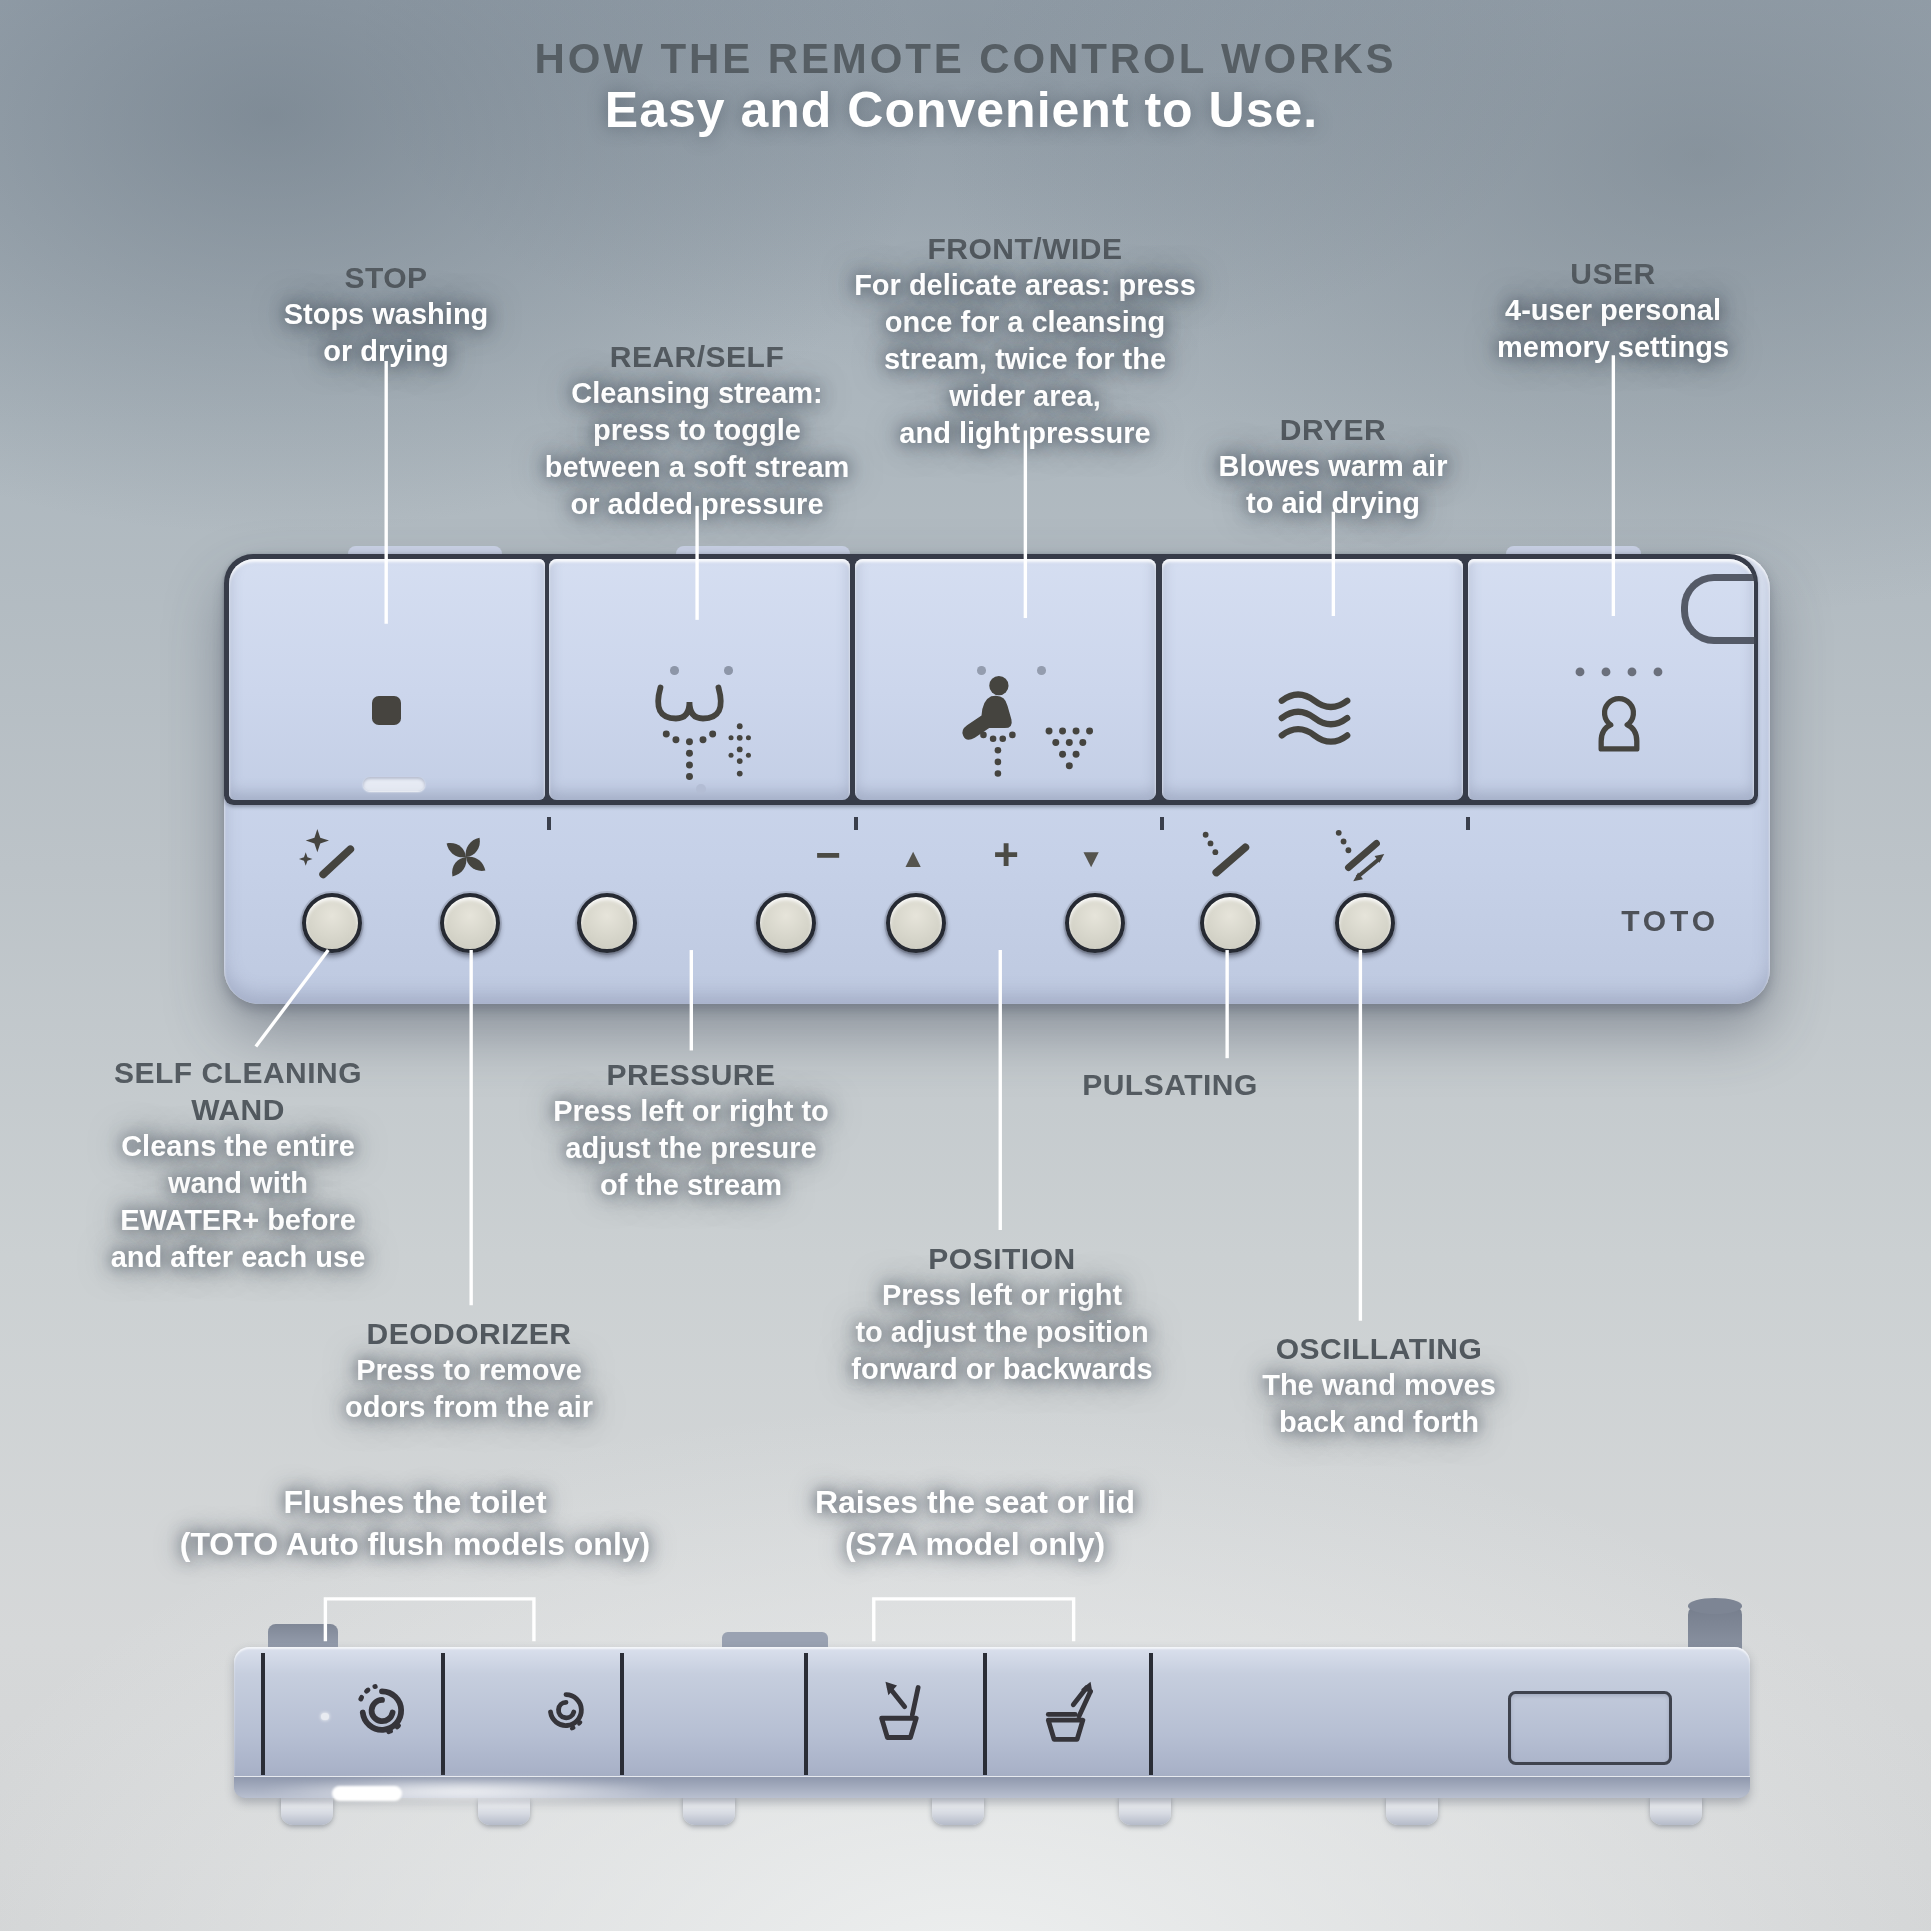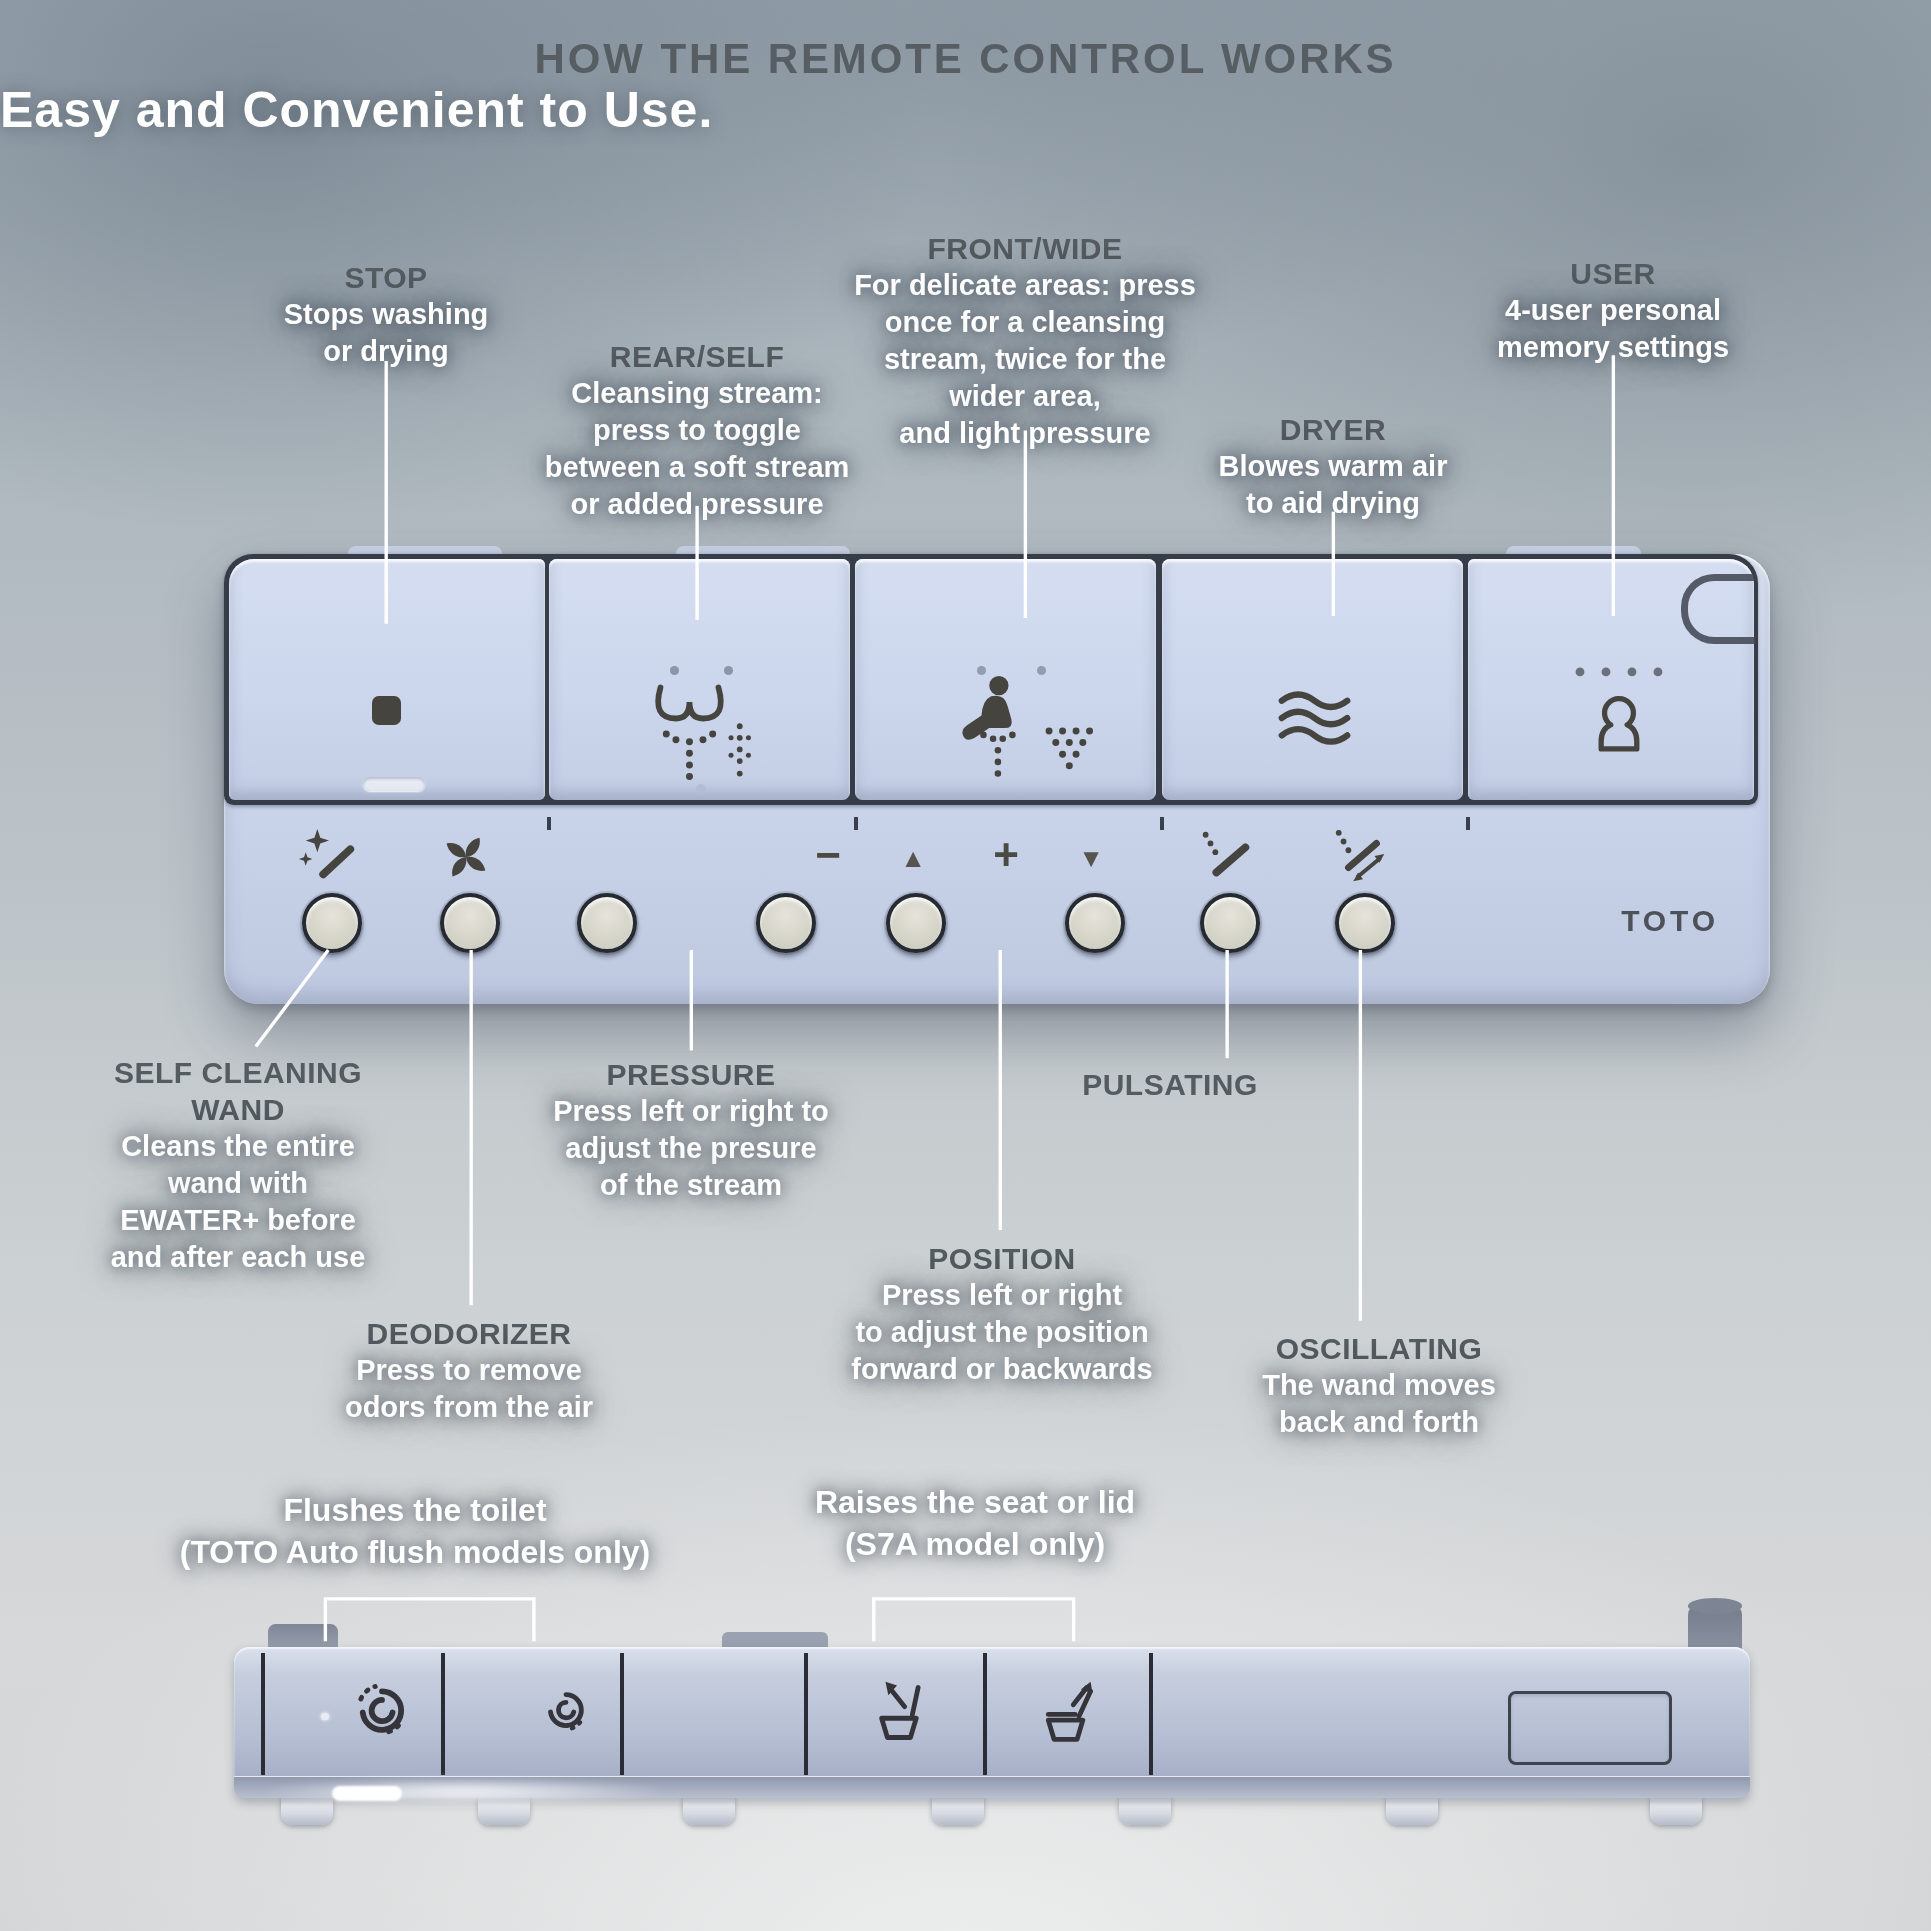--- a/index.html
+++ b/index.html
@@ -8,21 +8,21 @@
     background:
       radial-gradient(1062px 676px at 14% 6%, rgba(84,98,111,.45), rgba(84,98,111,0) 62%),
       radial-gradient(1255px 772px at 88% 8%, rgba(92,105,116,.40), rgba(92,105,116,0) 60%),
       radial-gradient(869px 483px at 50% 2%, rgba(80,94,106,.25), rgba(80,94,106,0) 70%),
       radial-gradient(1641px 869px at 50% 102%, rgba(238,240,240,.95), rgba(238,240,240,0) 65%),
       linear-gradient(180deg,#9faab4 0%,#adb7be 22%,#bcc3c8 45%,#cbd0d2 65%,#d6d8d9 85%,#d2d4d5 100%);}
   .abs{position:absolute;}
   
   .title1{left:0;right:0;top:35px;text-align:center;font-size:42px;font-weight:bold;
     letter-spacing:2.9px;color:#565e64;}
-  .title2{left:0;right:8px;top:81px;text-align:left;font-size:50px;font-weight:bold;
+  .title2{left:0;right:8px;top:81px;text-align:center;font-size:50px;font-weight:bold;
     letter-spacing:1px;color:#fff;text-shadow:0 0 17.4px rgba(52,63,76,.55);}
   .co{position:absolute;transform:translateX(-50%);text-align:center;z-index:8;}
   .co-h{font-weight:bold;font-size:30px;line-height:37px;color:#545b61;letter-spacing:0.5px;white-space:pre-line;}
   .co-b{font-weight:bold;font-size:29px;line-height:37px;color:#fff;white-space:pre-line;
     text-shadow:0 0 14.5px rgba(47,58,72,.85),0 0 33px rgba(47,58,72,.5);}
   .side-label{font-weight:bold;font-size:32px;line-height:42px;color:#fff;white-space:pre-line;
     text-shadow:0 0 13.5px rgba(47,58,72,.8),0 0 29px rgba(47,58,72,.45);}
   
   .overlay{left:0;top:0;z-index:20;pointer-events:none;}
   
@@ -140,21 +140,21 @@
   </div>
   <div class="co" style="left:1170px;top:1066px;">
     <div class="co-h">PULSATING</div>
   </div>
   <div class="co" style="left:1379px;top:1330px;">
     <div class="co-h">OSCILLATING</div>
     <div class="co-b">The wand moves
 back and forth</div>
   </div>
 
-  <div class="co" style="left:415px;top:1481px;margin-top:8px;">
+  <div class="co" style="left:415px;top:1481px;">
     <div class="side-label">Flushes the toilet
 (TOTO Auto flush models only)</div>
   </div>
   <div class="co" style="left:975px;top:1481px;">
     <div class="side-label">Raises the seat or lid
 (S7A model only)</div>
   </div>
 
   <div class="abs top-tab" style="left:348px;width:154px;"></div>
   <div class="abs top-tab" style="left:676px;width:174px;"></div>

